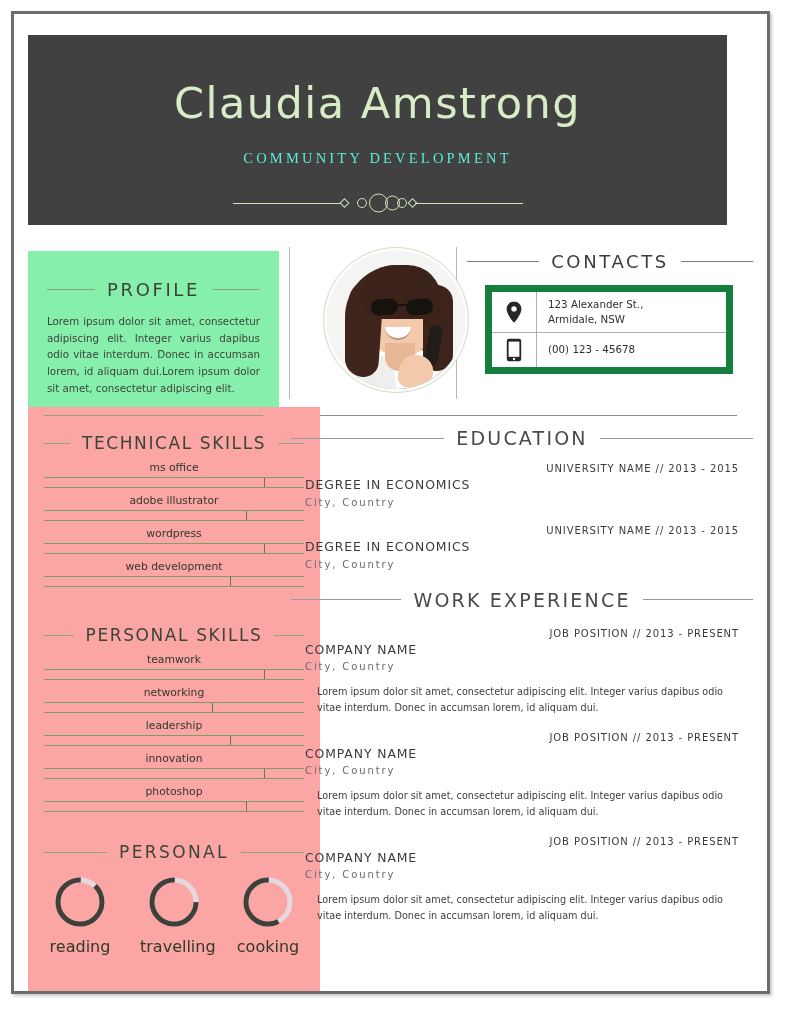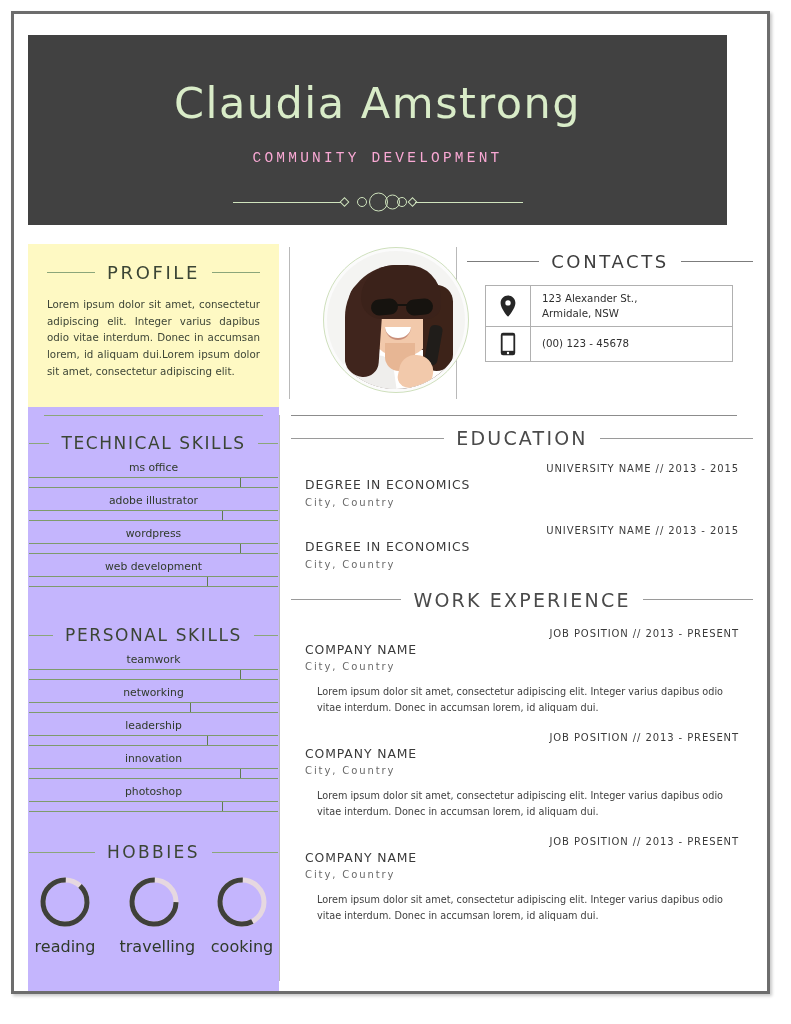--- a/index.html
+++ b/index.html
@@ -52,25 +52,25 @@
     font-family: "DejaVu Sans", sans-serif;
     font-size: 43px;
     font-weight: 400;
     letter-spacing: 1.5px;
     color: #d9ecc8;
     line-height: 1.05;
   }
   .header-role {
     margin: 0;
     padding-top: 13px;
-    font-family: Liberation Mono, monospace;
+    font-family: Liberation Serif, serif;
     font-size: 14.5px;
     font-weight: 400;
     letter-spacing: 3.2px;
-    color: #f9a8d4;
+    color: #5eead4;
   }
   .header-ornament {
     margin: 24px auto 0 auto;
     width: 290px;
     height: 24px;
     position: relative;
   }
   .header-ornament .orn-line {
     position: absolute;
     top: 12px;
@@ -103,26 +103,26 @@
   
   .top-band {
     position: absolute;
     left: 0;
     top: 225px;
     width: 753px;
     height: 168px;
   }
   .profile-box {
     position: absolute;
-    left: 14px; top: 5px;
+    left: 14px; top: 12px;
     width: 251px;
     height: 168px;
-    background: #fef9c3;
+    background: #86efac;
     box-sizing: border-box;
-    padding: 18px 19px 0 19px;
+    padding: 28px 19px 0 19px;
   }
   .photo-col {
     position: absolute;
     left: 265px; top: 0;
     width: 188px; height: 168px;
   }
   .photo-col .vline {
     position: absolute;
     top: 8px;
     width: 1px;
@@ -289,21 +289,21 @@
     line-height: 1.62;
     color: #3c4436;
     text-align: justify;
     font-family: "DejaVu Sans", sans-serif;
   }
 
   
   .contacts-title { font-size: 18px; letter-spacing: 2.6px; margin-top: 12px; }
   .contact-table {
     margin: 13px 12px 0 18px;
-    border: 1px solid #15803d;
+    border: 7px solid #15803d;
     border-collapse: collapse;
     width: 248px;
   }
   .contact-table td {
     border: 1px solid #b0b0b0;
     vertical-align: middle;
   }
   .contact-table td.ic {
     width: 44px;
     text-align: center;
@@ -321,25 +321,25 @@
   
   .lower {
     position: absolute;
     left: 0; top: 393px;
     width: 753px;
     height: 584px;
   }
   .sidebar {
     position: absolute;
     left: 14px; top: 0;
-    width: 251px;
+    width: 292px;
     height: 584px;
-    background: #c4b5fd;
+    background: #fca5a5;
     box-sizing: border-box;
-    padding: 0 1px;
+    padding: 0 16px;
   }
   .sidebar-topline {
     position: absolute;
     left: 16px; top: 8px;
     width: 219px; height: 1px;
     background: #8ba67a;
   }
   .main {
     position: absolute;
     left: 277px; top: 4px;
@@ -612,21 +612,21 @@
             <div class="skill-row">
               <div class="skill-name">photoshop</div>
               <div class="skill-bar">
                 <span class="fill" style="width: 78%;"></span>
               </div>
             </div>
           </div>
 
       <div class="sec-title green hobbies-title">
         <span class="rule"></span>
-        <span class="txt">HOBBIES</span>
+        <span class="txt">PERSONAL</span>
         <span class="rule"></span>
       </div>
       <div class="hobbies-row" id="hobbies">
             <div class="hobby">
               <svg width="56" height="56" viewBox="0 0 56 56">
                 <circle cx="28" cy="28" r="22" fill="none" stroke="#e6d8e0" stroke-width="5"></circle>
                 <circle cx="28" cy="28" r="22" fill="none" stroke="#3f403a" stroke-width="5" stroke-linecap="butt" stroke-dasharray="121.64246754699678 138.23007675795088" transform="rotate(-88 28 28) scale(1,-1) translate(0,-56)"></circle>
               </svg>
               <div class="hobby-label">reading</div>
             </div>

